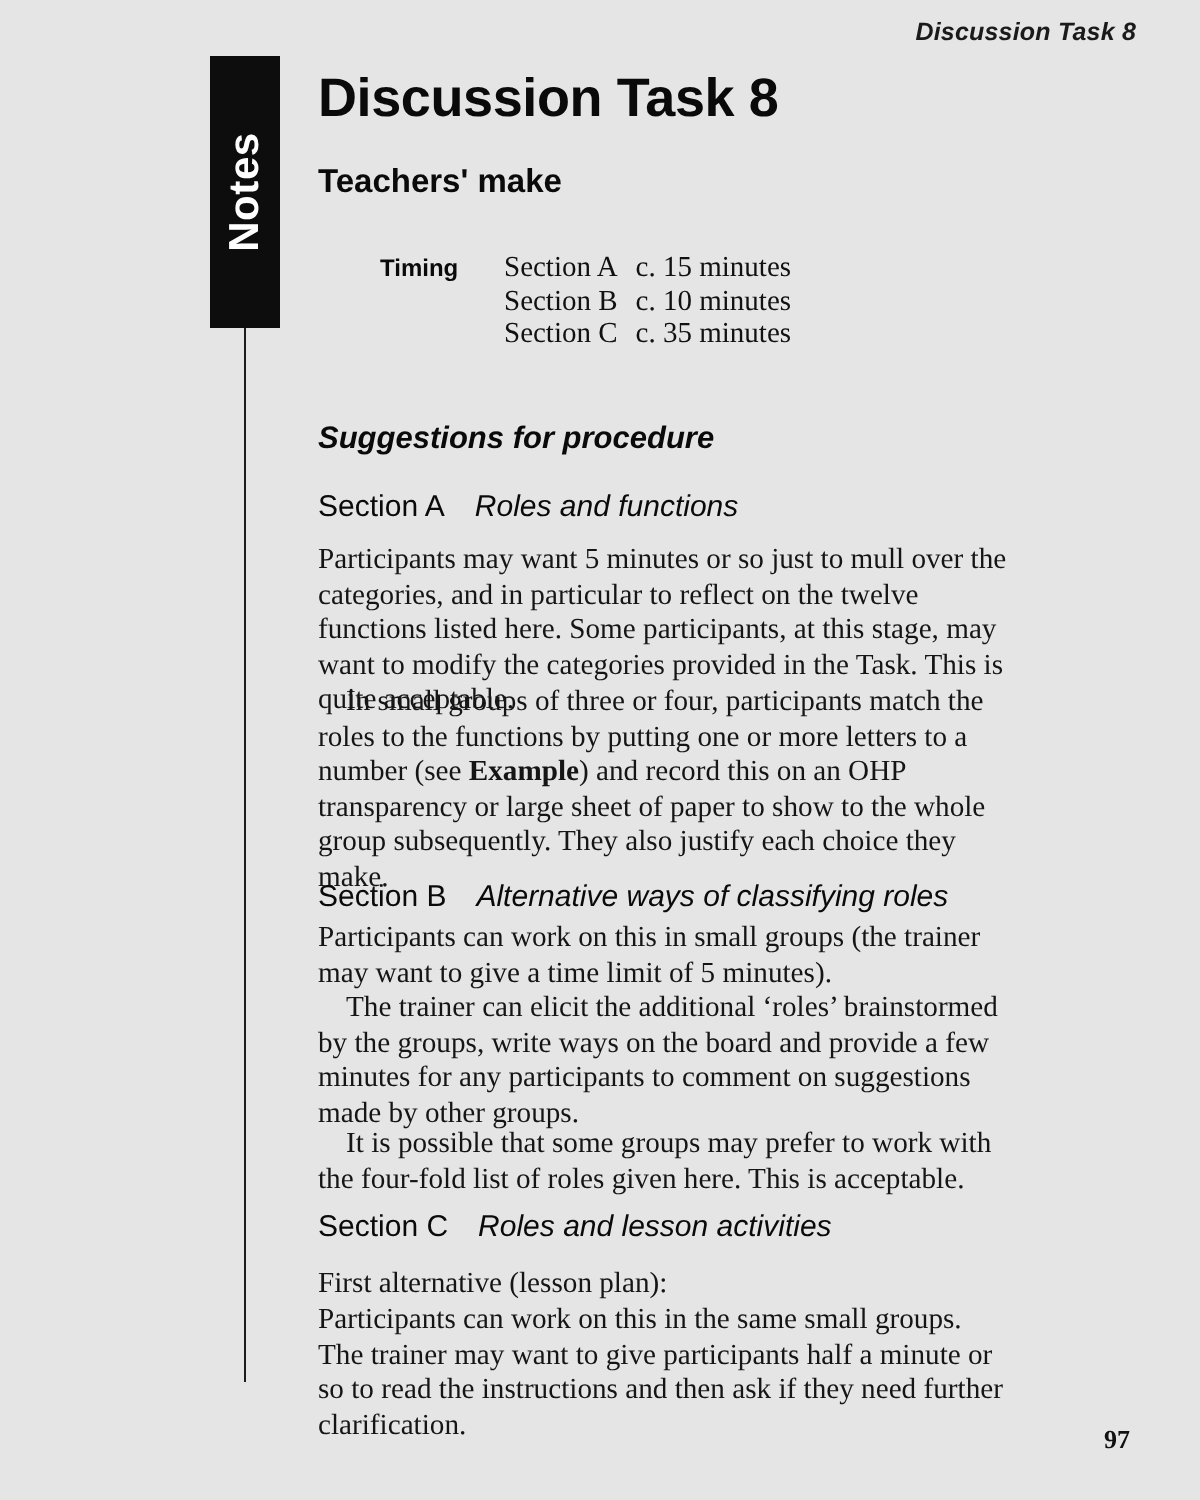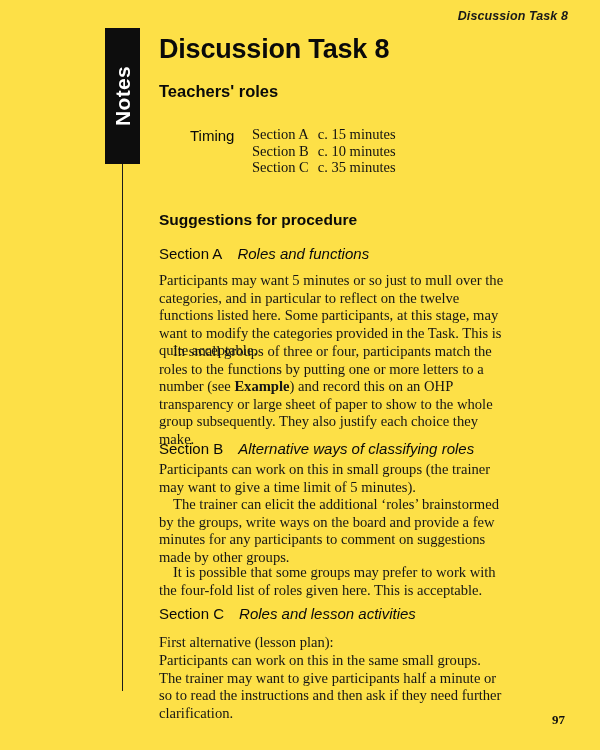--- a/index.html
+++ b/index.html
@@ -13,21 +13,21 @@
     position: relative;
     overflow: hidden;
     font-family: "Liberation Serif", "DejaVu Serif", serif;
     color: #111111;
     -webkit-font-smoothing: antialiased;
   }
 
   .page {
     position: absolute;
     inset: 0;
-    background: #fde047;
+    background: #e5e5e5;
   }
 
   
   .running-head {
     position: absolute;
     top: 9px;
     right: 32px;
     font-family: "Liberation Sans", "DejaVu Sans", sans-serif;
     font-style: italic;
     font-weight: 600;
@@ -105,22 +105,22 @@
   .timing {
     position: absolute;
     top: 126px;
     left: 31px;
     display: flex;
     align-items: flex-start;
     font-size: 14.5px;
   }
   .timing-label {
     font-family: "Liberation Sans", "DejaVu Sans", sans-serif;
-    font-weight: normal;
-    font-size: 15px;
+    font-weight: bold;
+    font-size: 12px;
     width: 62px;
     flex: none;
     padding-top: 0.5px;
     color: #0a0a0a;
   }
   .timing-rows {
     display: table;
     border-collapse: collapse;
   }
   .timing-row {
@@ -207,41 +207,41 @@
 
   <div class="notes-tab">
     <span class="notes-tab-label">Notes</span>
   </div>
   <div class="notes-rule"></div>
 
   <div class="content">
 
     <h1 class="doc-title">Discussion Task 8</h1>
 
-    <h2 class="doc-subtitle">Teachers' roles</h2>
+    <h2 class="doc-subtitle">Teachers' make</h2>
 
     <div class="timing">
       <div class="timing-label">Timing</div>
       <div class="timing-rows">
         <div class="timing-row">
           <span class="timing-sec">Section A</span>
           <span class="timing-dur">c. 15 minutes</span>
         </div>
         <div class="timing-row">
           <span class="timing-sec">Section B</span>
           <span class="timing-dur">c. 10 minutes</span>
         </div>
         <div class="timing-row">
           <span class="timing-sec">Section C</span>
           <span class="timing-dur">c. 35 minutes</span>
         </div>
       </div>
     </div>
 
-    <div class="heading-block" style="top: 211px;">Suggestions for procedure</div>
+    <div class="heading-block" style="top: 211px; font-style: italic;">Suggestions for procedure</div>
 
     <div class="sec-heading" style="top: 245px;">
       <span class="sec-name">Section A</span><span class="sec-desc">Roles and functions</span>
     </div>
     <p class="body-para" style="top: 272px;">Participants may want 5 minutes or so just to mull over the categories, and in particular to reflect on the twelve functions listed here. Some participants, at this stage, may want to modify the categories provided in the Task. This is quite acceptable.</p>
     <p class="body-para indented" style="top: 343px;">In small groups of three or four, participants match the roles to the functions by putting one or more letters to a number (see <b>Example</b>) and record this on an OHP transparency or large sheet of paper to show to the whole group subsequently. They also justify each choice they make.</p>
 
     <div class="sec-heading" style="top: 440px;">
       <span class="sec-name">Section B</span><span class="sec-desc">Alternative ways of classifying roles</span>
     </div>

